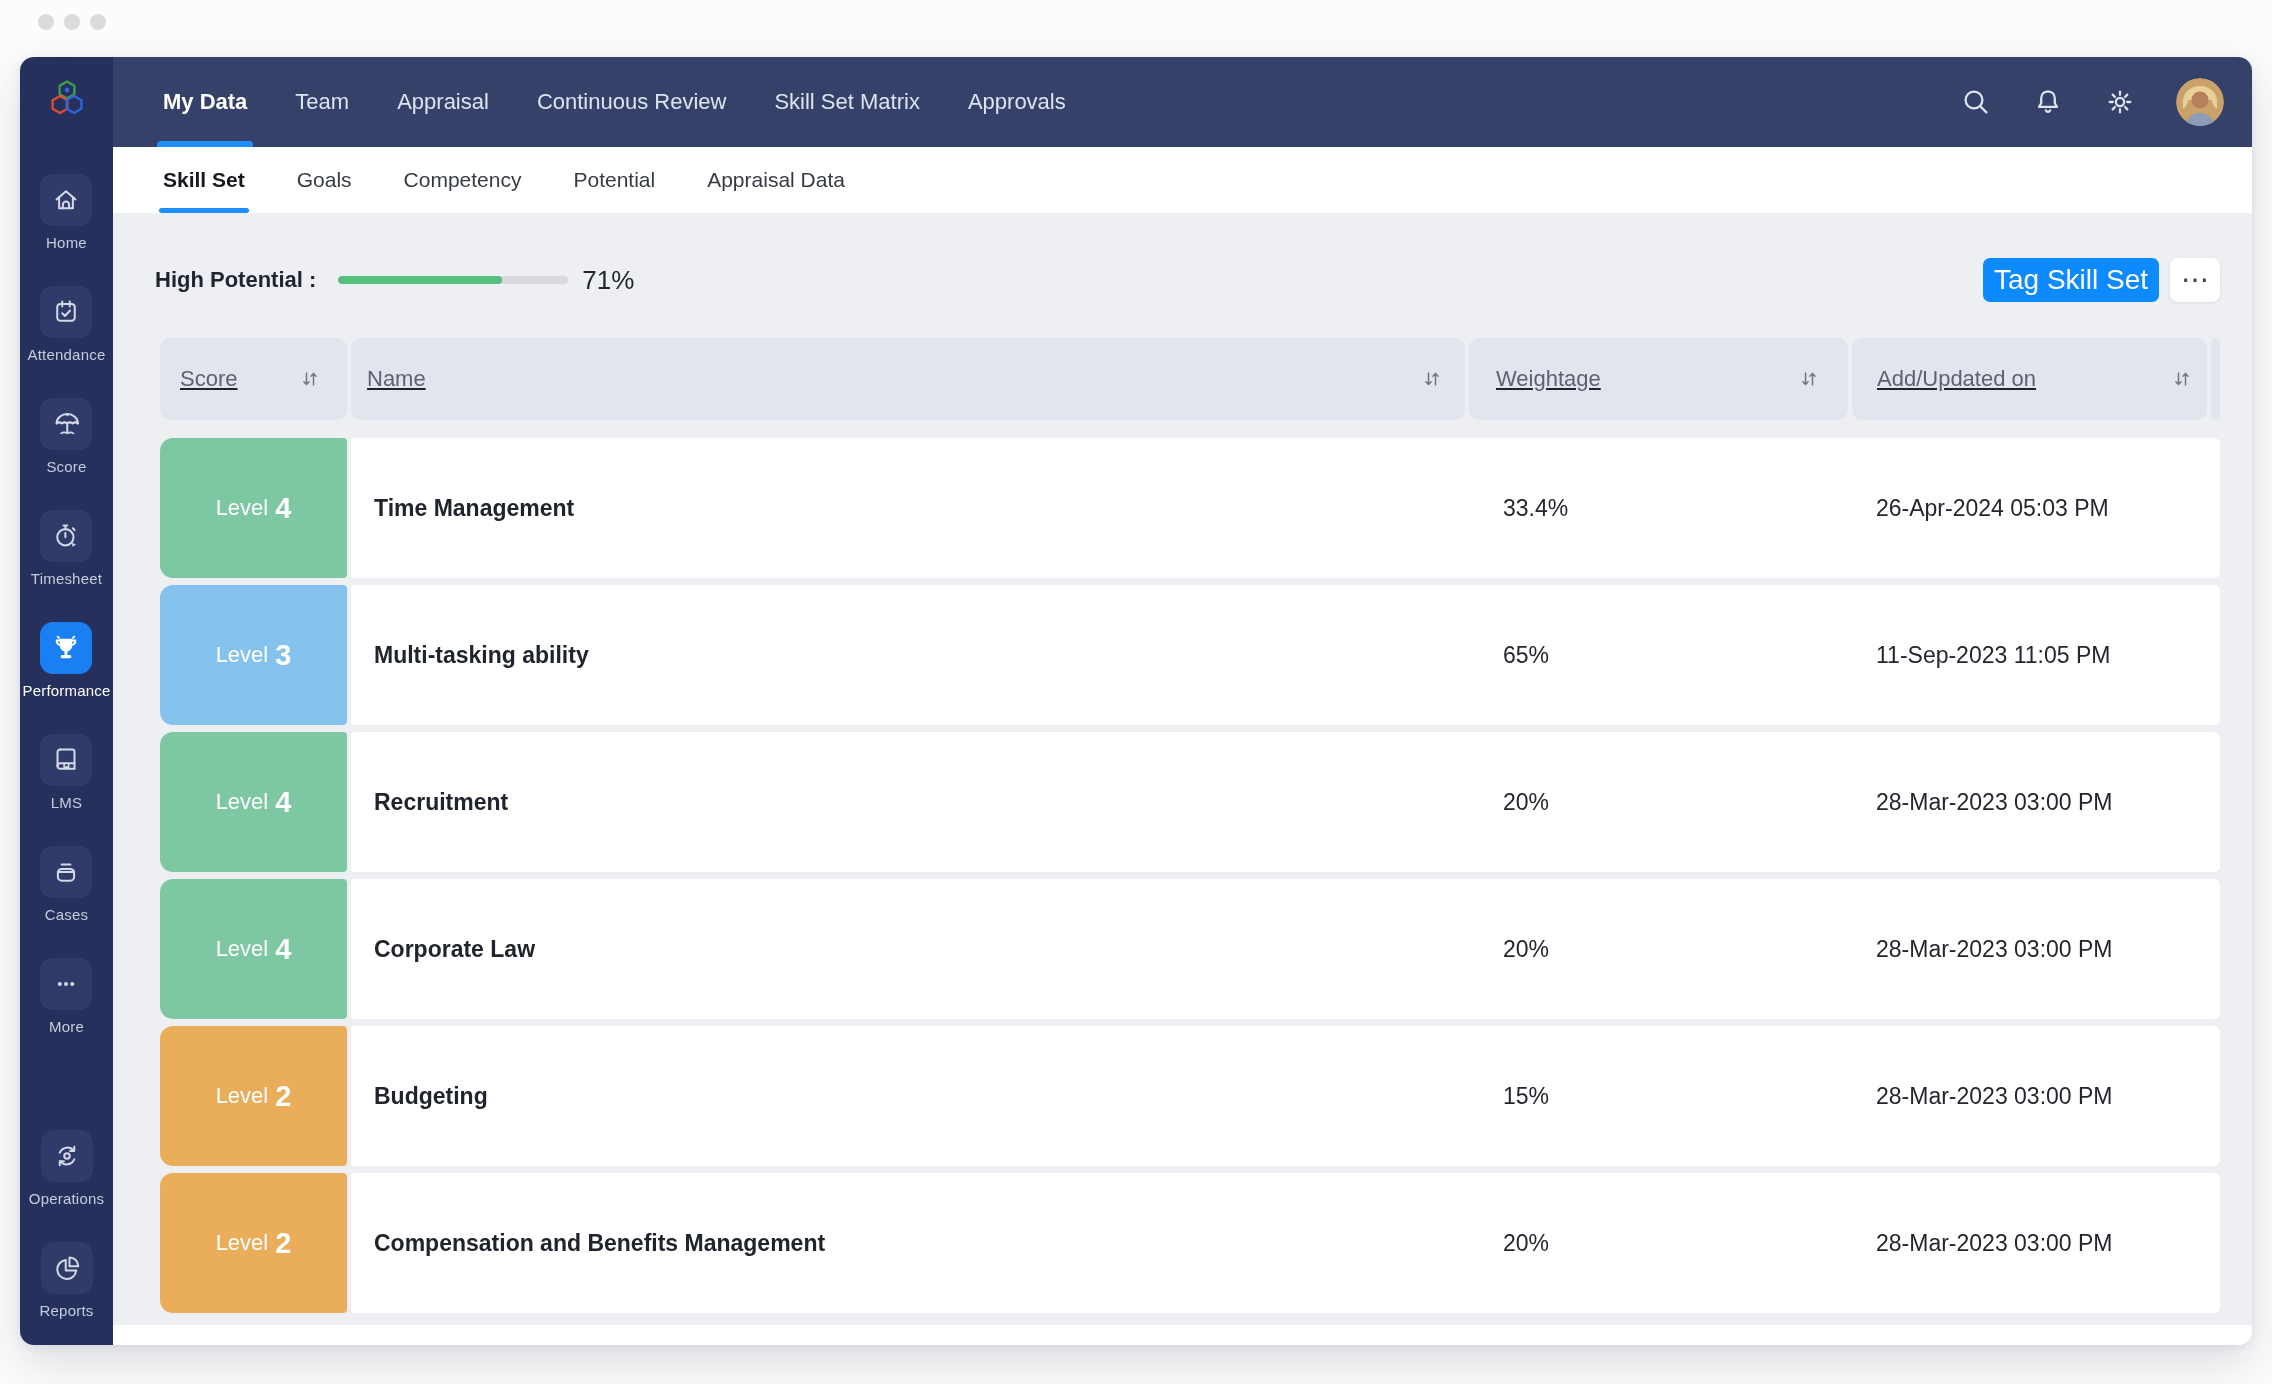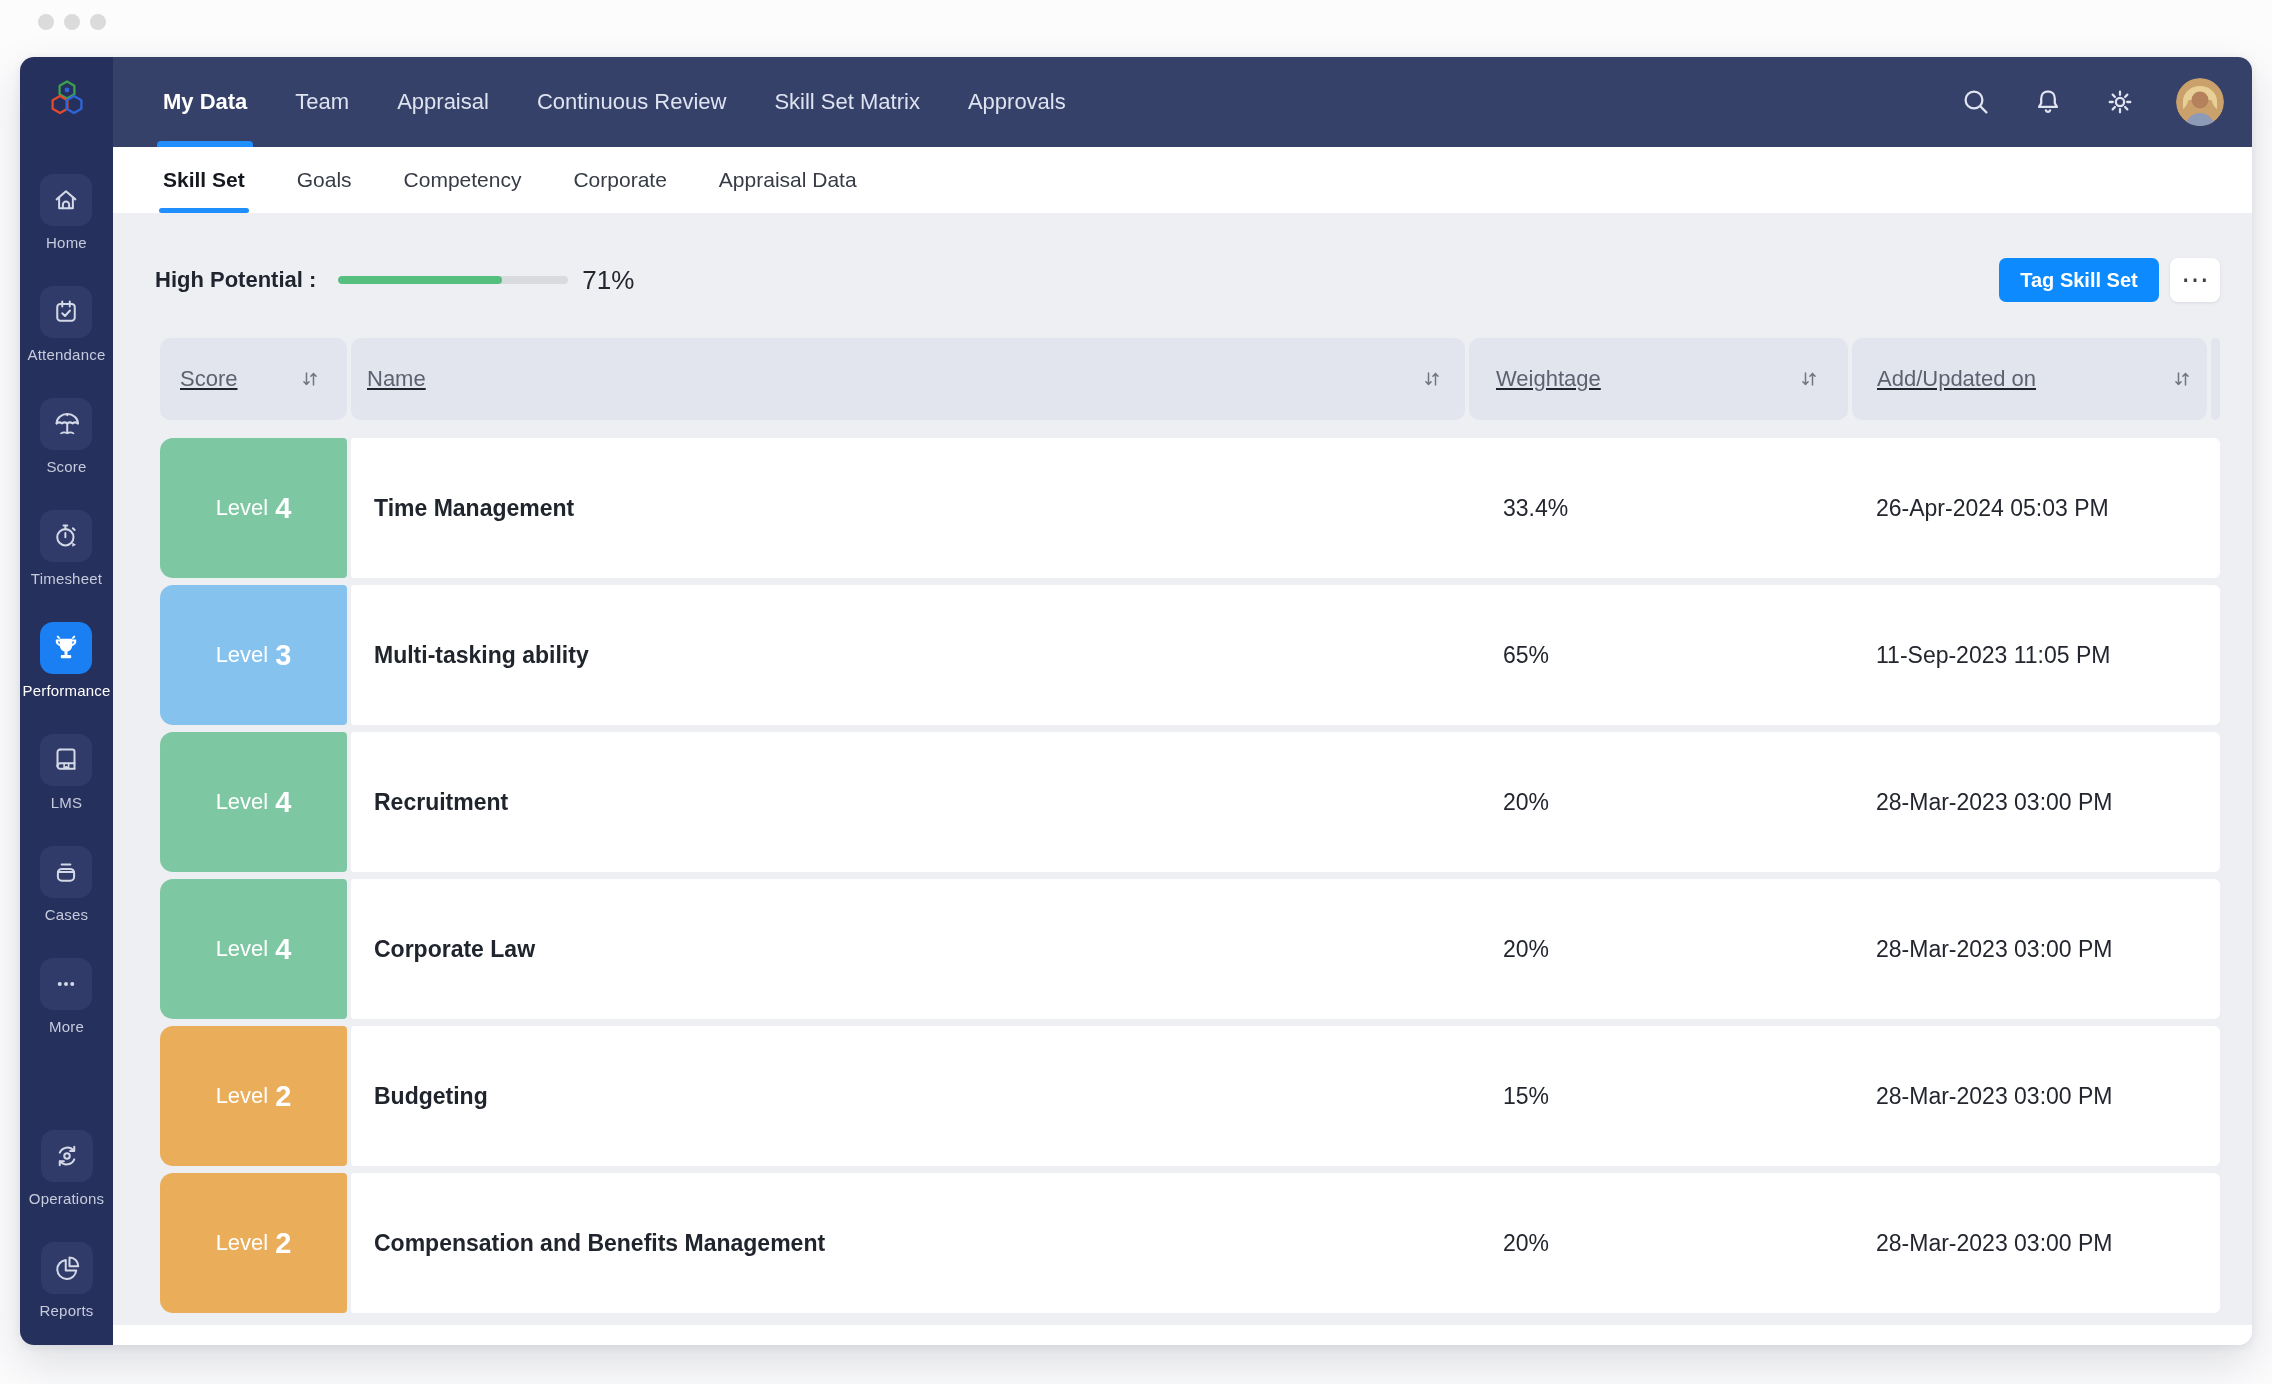--- a/index.html
+++ b/index.html
@@ -77,22 +77,22 @@
   
   .panel { flex:1; background:var(--panel_bg); margin-bottom:20px; min-height:0; overflow:hidden; }
 
   .toolbar { margin-top:44px; height:46px; display:flex; align-items:center; padding:0 32px 0 42px; }
   .hp-label { font-size:22px; font-weight:600; color:#1f242e; }
   .hp-track { width:230px; height:8px; border-radius:5px; background:var(--progress_track); margin-left:22px; overflow:hidden; }
   .hp-fill { height:100%; border-radius:5px; background:var(--progress_green); }
   .hp-pct { margin-left:14px; font-size:26px; color:#23262e; }
   .toolbar-spacer { flex:1; }
   .tag-btn {
-    width:160px; height:44px; border:none; border-radius:7px; background:var(--button_blue);
-    color:#ffffff; font-size:20px; font-weight:700; font-family:inherit; cursor:pointer;
+    width:176px; height:44px; border:none; border-radius:7px; background:var(--button_blue);
+    color:#ffffff; font-size:28px; font-weight:400; font-family:inherit; cursor:pointer;
   }
   .more-btn {
     width:50px; height:44px; margin-left:11px; border:none; border-radius:8px; background:#ffffff;
     color:#3c4049; font-size:28px; line-height:20px; cursor:pointer; font-family:inherit;
     box-shadow:0 1px 3px rgba(20,25,50,.10);
   }
 
   
   .table { margin:35px 0 0 47px; width:2060px; }
   .thead { display:flex; gap:4px; height:82px;text-decoration:underline; }
@@ -315,21 +315,21 @@
             <path d="M9 48c2.5-9 8.5-13 15-13s12.5 4 15 13z" fill="#8d9ab8"></path>
           </svg>
         </div>
       </div>
     </header>
 
     <div class="subtabs">
       <div class="subtab active">Skill Set</div>
       <div class="subtab">Goals</div>
       <div class="subtab">Competency</div>
-      <div class="subtab">Corporate</div>
+      <div class="subtab">Potential</div>
       <div class="subtab">Appraisal Data</div>
     </div>
 
     <section class="panel">
 
       <div class="toolbar">
         <span class="hp-label">High Potential :</span>
         <div class="hp-track">
           <div class="hp-fill" style="width: 71%;"></div>
         </div>

